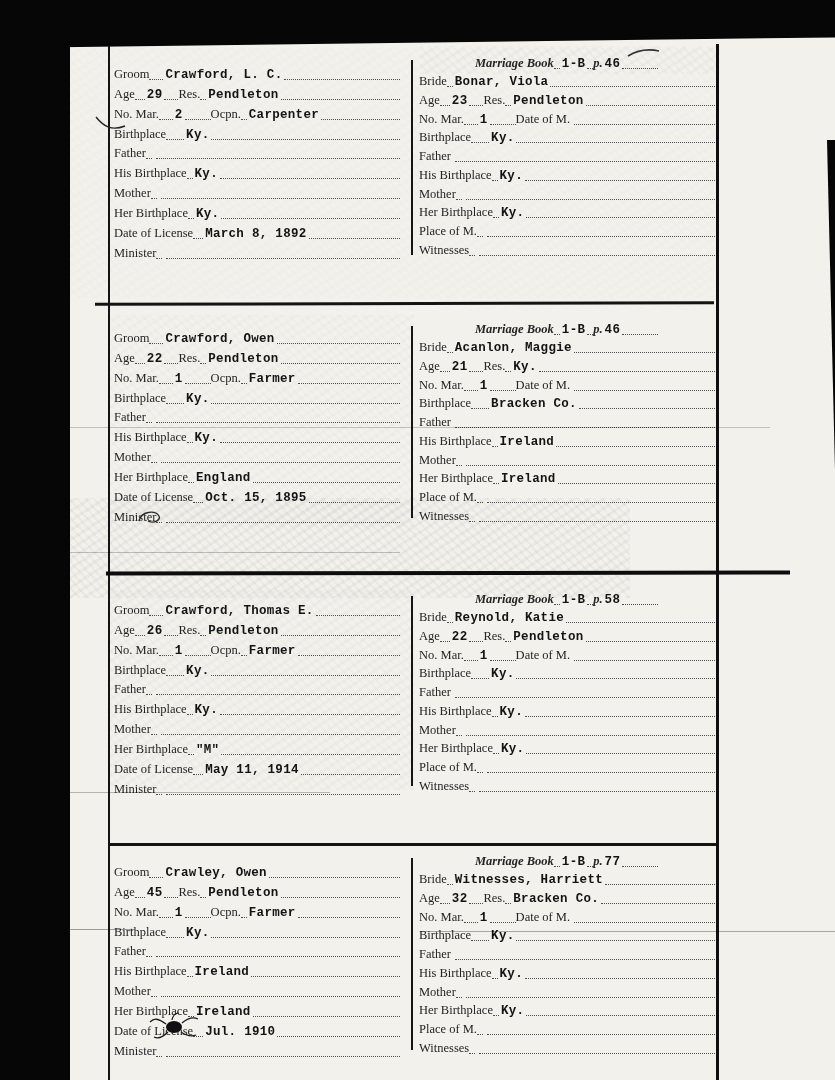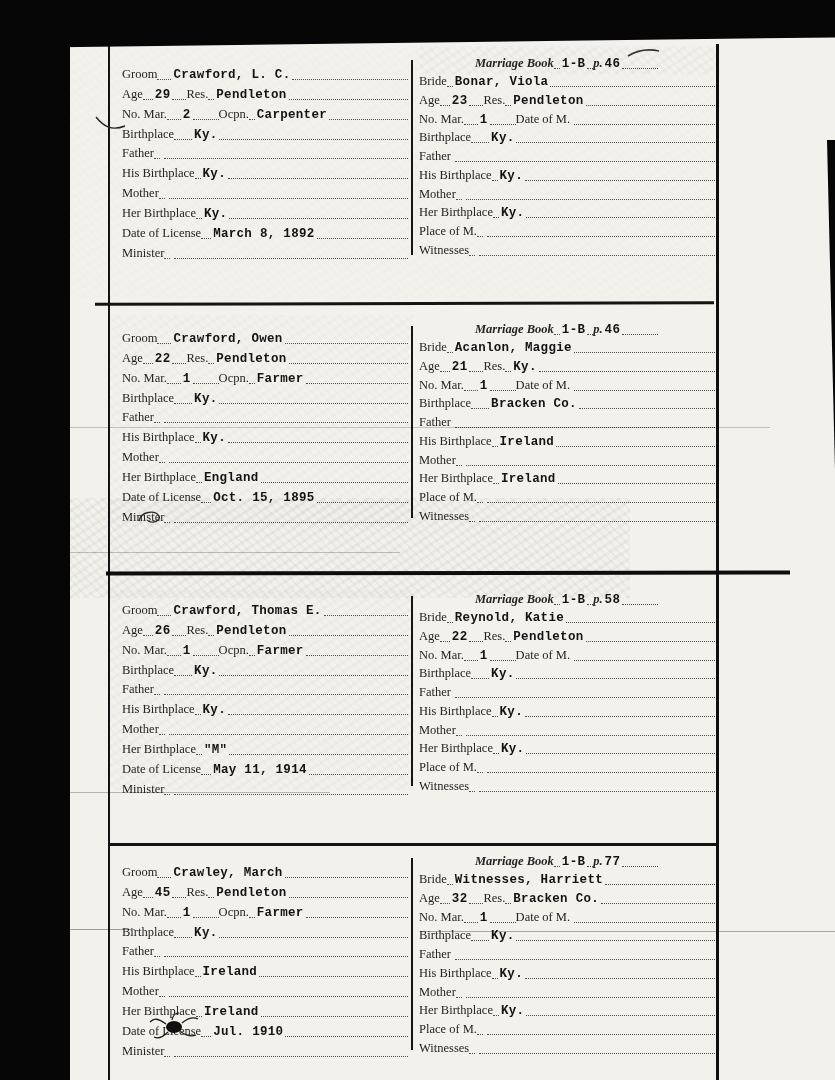--- a/index.html
+++ b/index.html
@@ -18,21 +18,21 @@
   .divider{position:absolute;left:411px;width:2px;background:#151515;}
   .sep{position:absolute;background:#141414;}
   .sep1{left:95px;top:302px;width:619px;height:2.5px;transform:rotate(-0.15deg);}
   .sep2{left:106px;top:571px;width:684px;height:3.5px;transform:rotate(-0.1deg);background:#0d0d0d;}
   .sep2f{left:55px;top:552px;width:345px;height:1px;background:rgba(0,0,0,.22);}
   .sep3{left:110px;top:843px;width:606px;height:2.5px;}
   .crease{position:absolute;height:1px;background:rgba(0,0,0,.2);}
   
   #records .record{position:absolute;inset:0;}
   .cell{position:absolute;}
-  .groom-cell{left:122px;width:286px;}
+  .groom-cell{left:114px;width:286px;}
   .bride-cell{left:419px;width:296px;}
   .row{display:flex;align-items:flex-end;height:19.9px;white-space:nowrap;overflow:hidden;}
   .bride-cell .row{height:18.7px;}
   .lbl{font-size:12.5px;padding-bottom:2px;color:#242424;}
   .dots{border-bottom:1.6px dotted #4d4d4d;height:6px;margin-bottom:4px;}
   .fill{flex:1 1 auto;}
   .d6{flex:0 0 6px;} .d10{flex:0 0 10px;} .d14{flex:0 0 14px;} .d18{flex:0 0 18px;}
   .d26{flex:0 0 26px;} .d36{flex:0 0 36px;}
   .val{font-family:"Liberation Mono",monospace;font-size:12.5px;font-weight:600;
        letter-spacing:.3px;color:#131313;padding:0 2px 1px 2px;transform:translateY(-1px);}
@@ -519,21 +519,21 @@
     </div>
 
     <div class="divider" style="top: 596px; height: 190px;"></div>
   </div>
 
   <div class="record">
     <div class="cell groom-cell" style="top: 862px;">
       <div class="row">
         <span class="lbl">Groom</span>
         <span class="dots d14"></span>
-        <span class="val">Crawley, March</span>
+        <span class="val">Crawley, Owen</span>
         <span class="dots fill"></span>
       </div>
       <div class="row">
         <span class="lbl">Age</span>
         <span class="dots d10"></span>
         <span class="val">45</span>
         <span class="dots d14"></span>
         <span class="lbl">Res.</span>
         <span class="dots d6"></span>
         <span class="val">Pendleton</span>

